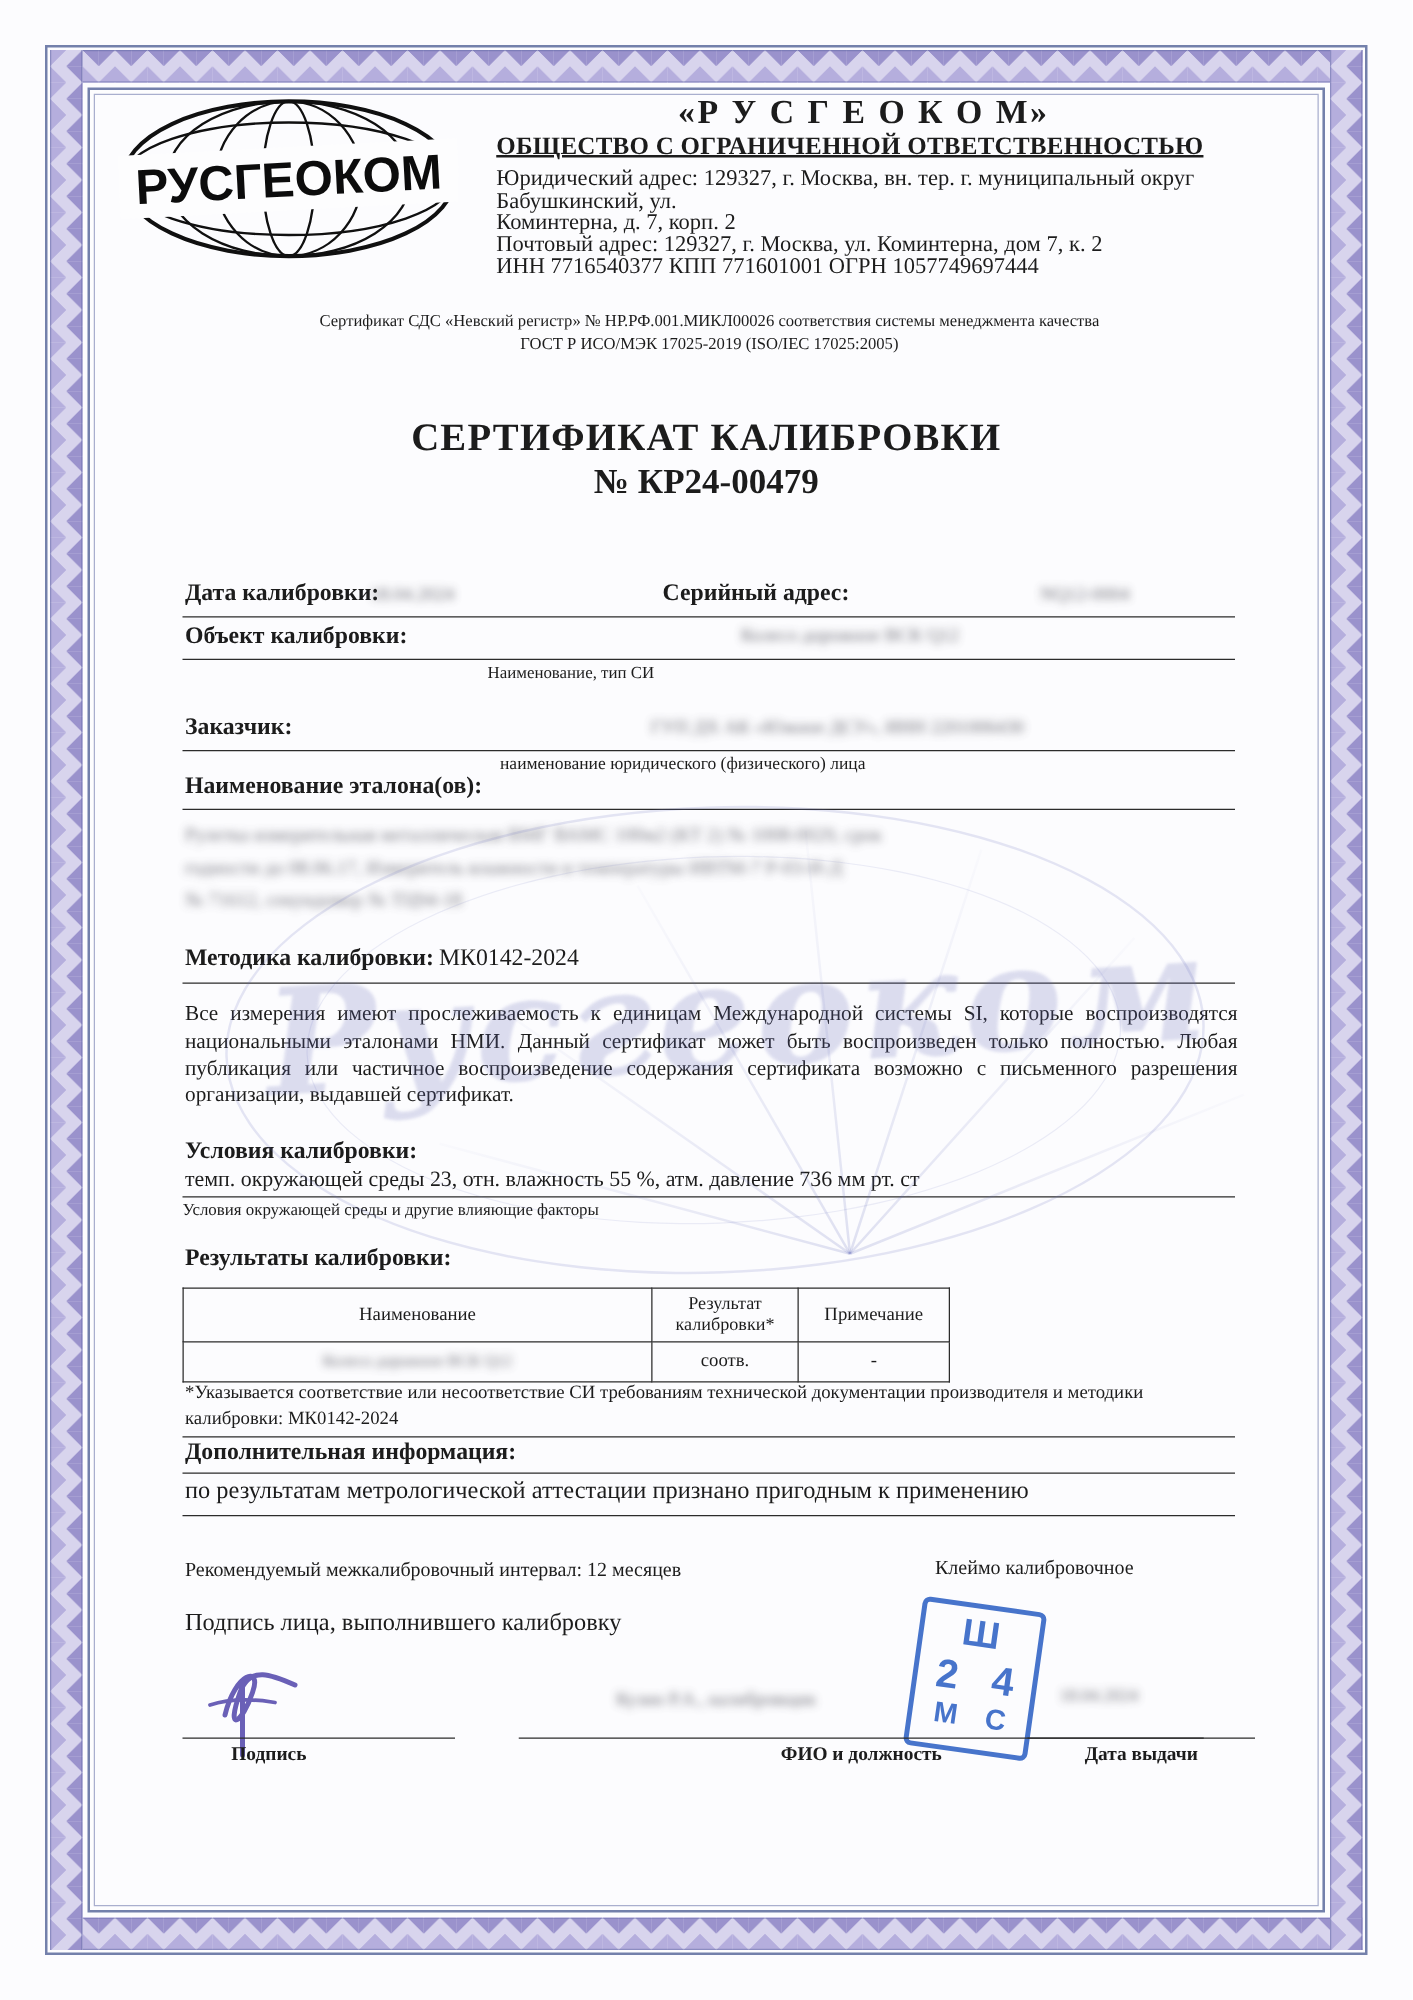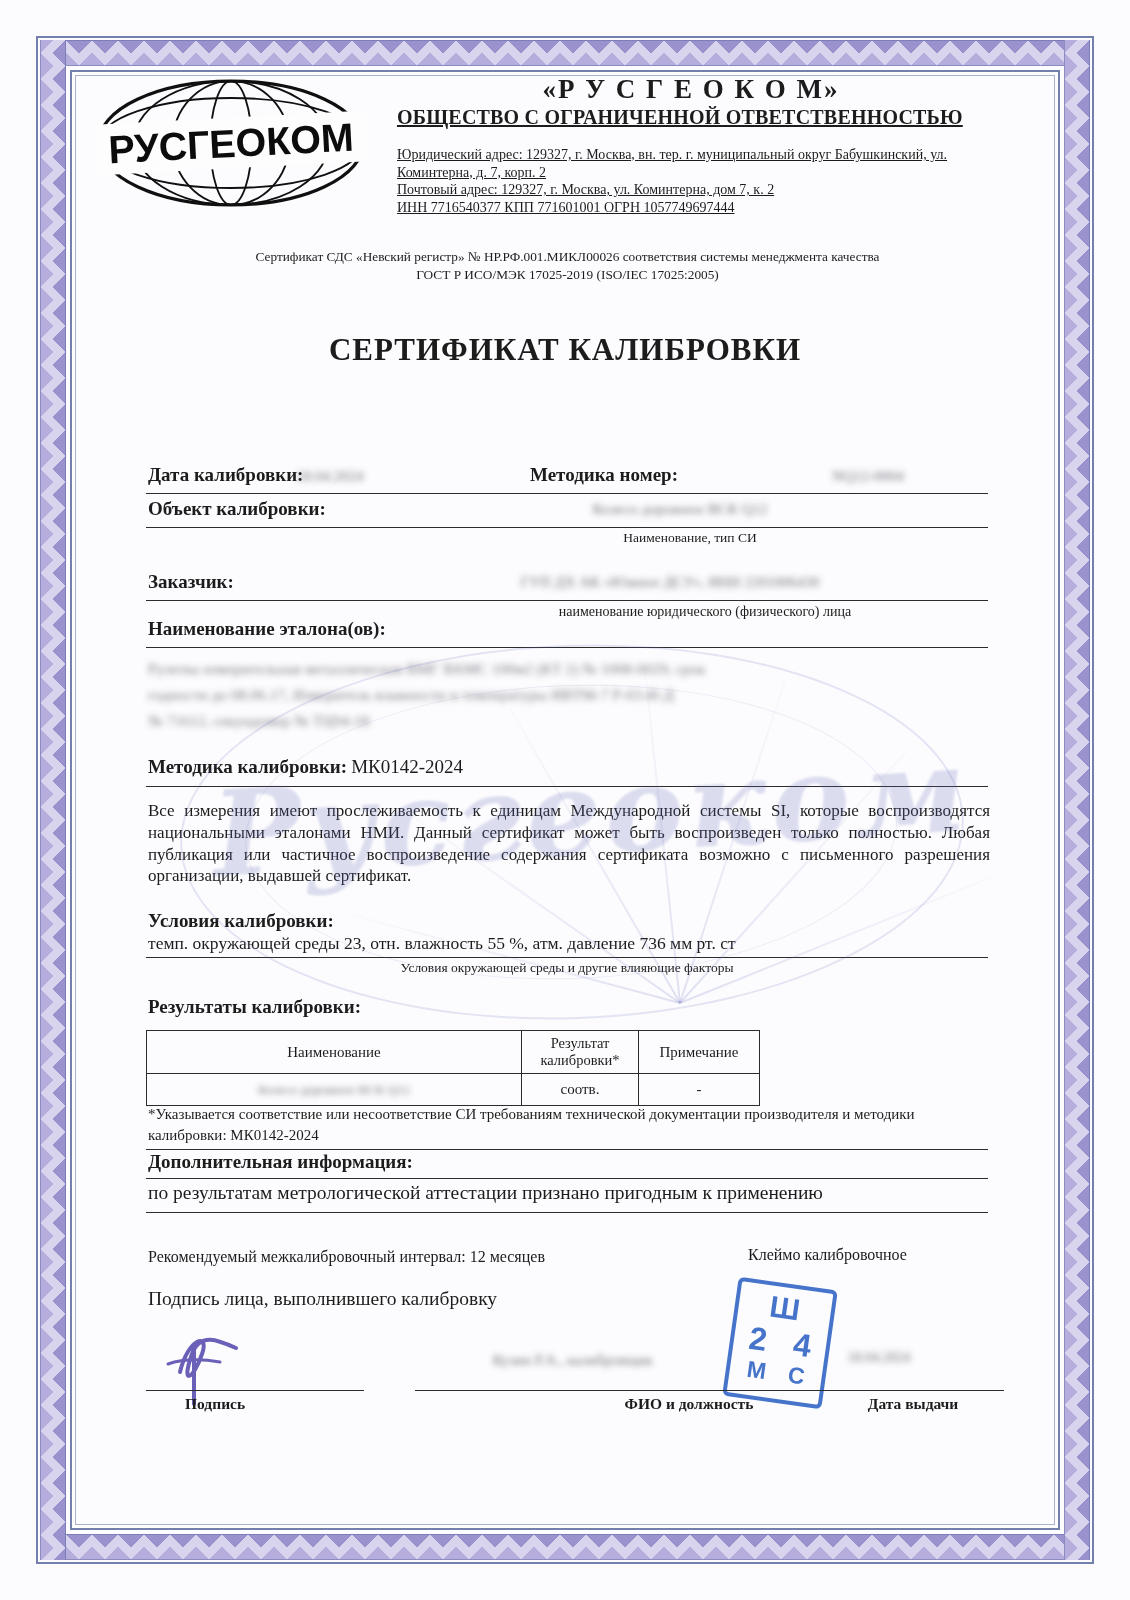--- a/index.html
+++ b/index.html
@@ -23,30 +23,30 @@
     background-size:26px 26px;
     box-shadow: inset 0 1px 0 rgba(90,100,160,.45), inset 0 -1px 0 rgba(90,100,160,.45);
   }
   .band-top    { left:40px; right:40px; top:40px; }
   .band-bottom { left:40px; right:40px; top:1534px; }
   .band-left   { left:66px;  top:40px; width:1520px; transform:rotate(90deg); transform-origin:0 0; }
   .band-right  { left:1090px;top:40px; width:1520px; transform:rotate(90deg); transform-origin:0 0; }
   .frame-inner { position:absolute; left:70px; top:70px; right:70px; bottom:70px;
     border:2px solid #7380ab; box-shadow: inset 0 0 0 3px #fdfdfe, inset 0 0 0 4px #a9afce; }
   .rule { border-top:1.6px solid #2b2b2b; height:0; }
-  .caption { font-size:13.5px; text-align:center; }
+  .caption { font-size:13.5px; }
   .redacted { filter:blur(3.2px); opacity:.8; color:#4f4f58; white-space:nowrap; }
   .redacted-block { filter:blur(3.4px); opacity:.75; color:#50505a; }
 
   
   .company-name { left:395px; top:74px; width:592px; text-align:center;
     font-size:27px; font-weight:bold; letter-spacing:2px; }
   .company-form { left:397px; top:106px; font-size:20px; font-weight:bold;
     text-decoration:underline; letter-spacing:.2px; }
-  .address { left:397px; top:146px; width:600px; font-size:14px; line-height:17.6px;text-decoration:underline; }
+  .address { left:397px; top:134px; width:600px; font-size:18px; line-height:17.6px; }
   .address span { display:block; }
   .accred { left:145px; top:248px; width:845px; text-align:center; font-size:13.3px; line-height:18px; }
 
   .title1 { left:0; top:332px; width:1130px; text-align:center; font-size:31px; font-weight:bold; letter-spacing:1px; }
   .title2 { left:0; top:370px; width:1130px; text-align:center; font-size:28px; font-weight:bold; }
 
   .lbl { font-size:19px; font-weight:bold; }
   .val { font-size:19px;margin-top:44px; }
 
   
@@ -110,24 +110,25 @@
     <span>Коминтерна, д. 7, корп. 2</span>
     <span>Почтовый адрес: 129327, г. Москва, ул. Коминтерна, дом 7, к. 2</span>
     <span>ИНН 7716540377 КПП 771601001 ОГРН 1057749697444</span>
   </div>
   <div class="abs accred">
     <span style="display:block">Сертификат СДС «Невский регистр» № НР.РФ.001.МИКЛ00026 соответствия системы менеджмента качества</span>
     <span style="display:block">ГОСТ Р ИСО/МЭК 17025-2019 (ISO/IEC 17025:2005)</span>
   </div>
 
   <div class="abs title1">СЕРТИФИКАТ КАЛИБРОВКИ</div>
+  <div class="abs title2">№ КР24-00479</div>
 
   <div class="abs lbl" style="left:148px; top:464px;">Дата калибровки:</div>
   <div class="abs redacted" style="left:296px; top:468px; font-size:15px;">18.04.2024</div>
-  <div class="abs lbl" style="left:530px; top:464px;">Методика номер:</div>
+  <div class="abs lbl" style="left:530px; top:464px;">Серийный адрес:</div>
   <div class="abs redacted" style="left:832px; top:468px; font-size:15px;">NQ12-0004</div>
   <div class="abs rule" style="left:146px; top:493px; width:842px;"></div>
 
   <div class="abs lbl" style="left:148px; top:498px;">Объект калибровки:</div>
   <div class="abs redacted" style="left:520px; top:501px; width:320px; text-align:center; font-size:15px;">Колесо дорожное ВСК Q12</div>
   <div class="abs rule" style="left:146px; top:527px; width:842px;"></div>
   <div class="abs caption" style="left:390px; top:530px; width:600px;">Наименование, тип СИ</div>
 
   <div class="abs lbl" style="left:148px; top:571px;">Заказчик:</div>
   <div class="abs redacted" style="left:430px; top:574px; width:480px; text-align:center; font-size:15px;">ГУП ДХ АК «Южное ДСУ», ИНН 2201006430</div>

